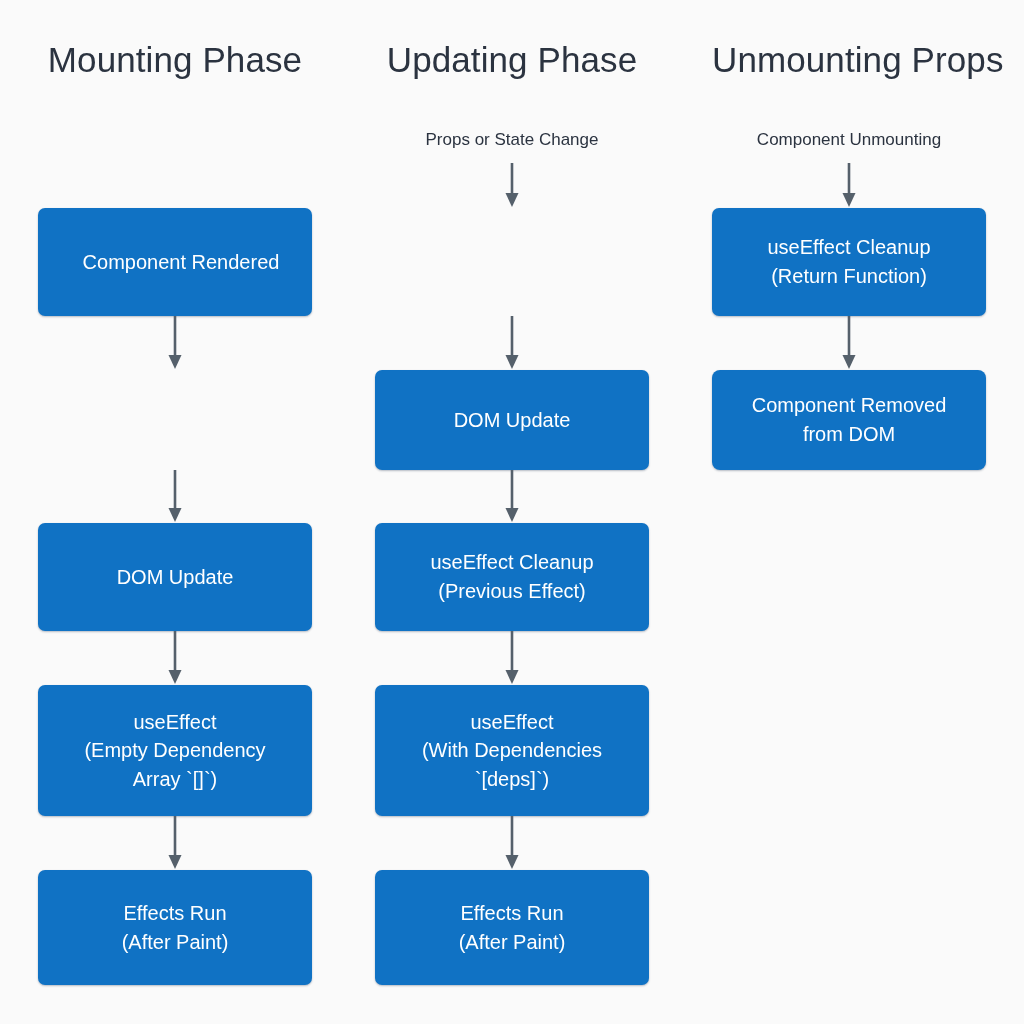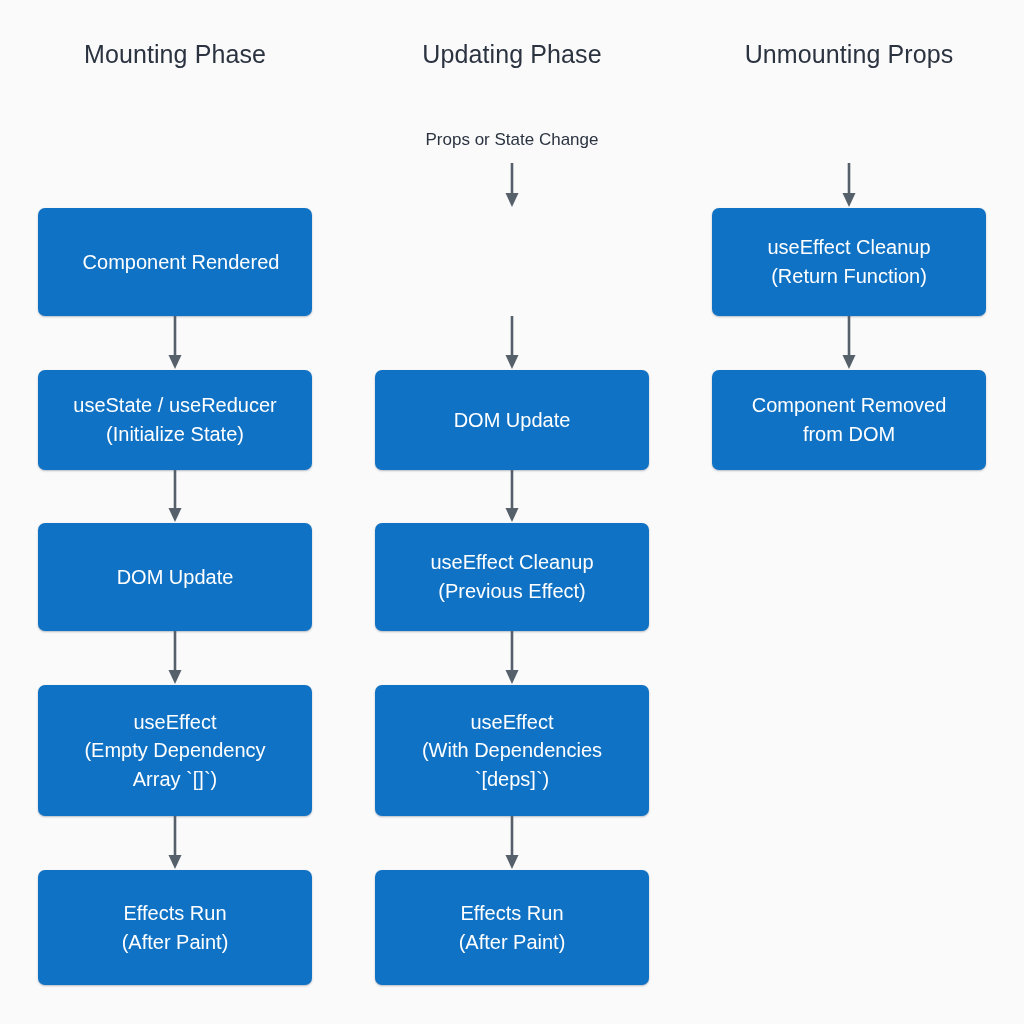--- a/index.html
+++ b/index.html
@@ -21,21 +21,21 @@
     position: relative;
     width: 1024px;
     height: 1024px;
   }
 
   
   .phase-title {
     position: absolute;
     top: 40px;
     text-align: center;
-    font-size: 25px;
+    font-size: 35px;
     font-weight: 400;
     color: #2b3340;
     letter-spacing: 0.1px;
     white-space: nowrap;
   }
 
   
   .column {
     position: absolute;
     top: 0;
@@ -106,24 +106,20 @@
       <span class="node-text">Component Rendered</span>
     </div>
 
     <div class="arrow" style="top:316px; height:54px;">
       <svg width="18" height="54" viewBox="0 0 18 54">
         <line x1="9" y1="0" x2="9" y2="42" stroke="#55606b" stroke-width="2.6"></line>
         <polygon points="9,53 2.5,39 15.5,39" fill="#55606b"></polygon>
       </svg>
     </div>
 
-    <div class="node" style="top:370px; height:100px;">
-      <span class="node-text">useState / useReducer
-(Initialize State)</span>
-    </div>
 
     <div class="arrow" style="top:470px; height:53px;">
       <svg width="18" height="53" viewBox="0 0 18 53">
         <line x1="9" y1="0" x2="9" y2="41" stroke="#55606b" stroke-width="2.6"></line>
         <polygon points="9,52 2.5,38 15.5,38" fill="#55606b"></polygon>
       </svg>
     </div>
 
     <div class="node" style="top:523px; height:108px;">
       <span class="node-text">DOM Update</span>
@@ -211,39 +207,40 @@
     </div>
 
     <div class="node" style="top:870px; height:115px;">
       <span class="node-text">Effects Run
 (After Paint)</span>
     </div>
   </div>
 
   <div class="column col-3">
 
+    <div class="entry-label">Component Unmounting</div>
 
     <div class="arrow" style="top:163px; height:45px;">
       <svg width="18" height="45" viewBox="0 0 18 45">
         <line x1="9" y1="0" x2="9" y2="33" stroke="#55606b" stroke-width="2.6"></line>
         <polygon points="9,44 2.5,30 15.5,30" fill="#55606b"></polygon>
       </svg>
     </div>
 
     <div class="node" style="top:208px; height:108px;">
       <span class="node-text">useEffect Cleanup
 (Return Function)</span>
     </div>
 
     <div class="arrow" style="top:316px; height:54px;">
       <svg width="18" height="54" viewBox="0 0 18 54">
         <line x1="9" y1="0" x2="9" y2="42" stroke="#55606b" stroke-width="2.6"></line>
         <polygon points="9,53 2.5,39 15.5,39" fill="#55606b"></polygon>
       </svg>
     </div>
 
-    <div class="node" style="top:370px; height:100px;">
+    <div class="node" style="top:370px; height:100px;border-radius:8px;">
       <span class="node-text">Component Removed
 from DOM</span>
     </div>
   </div>
 
 </div>
 
 </body></html>

